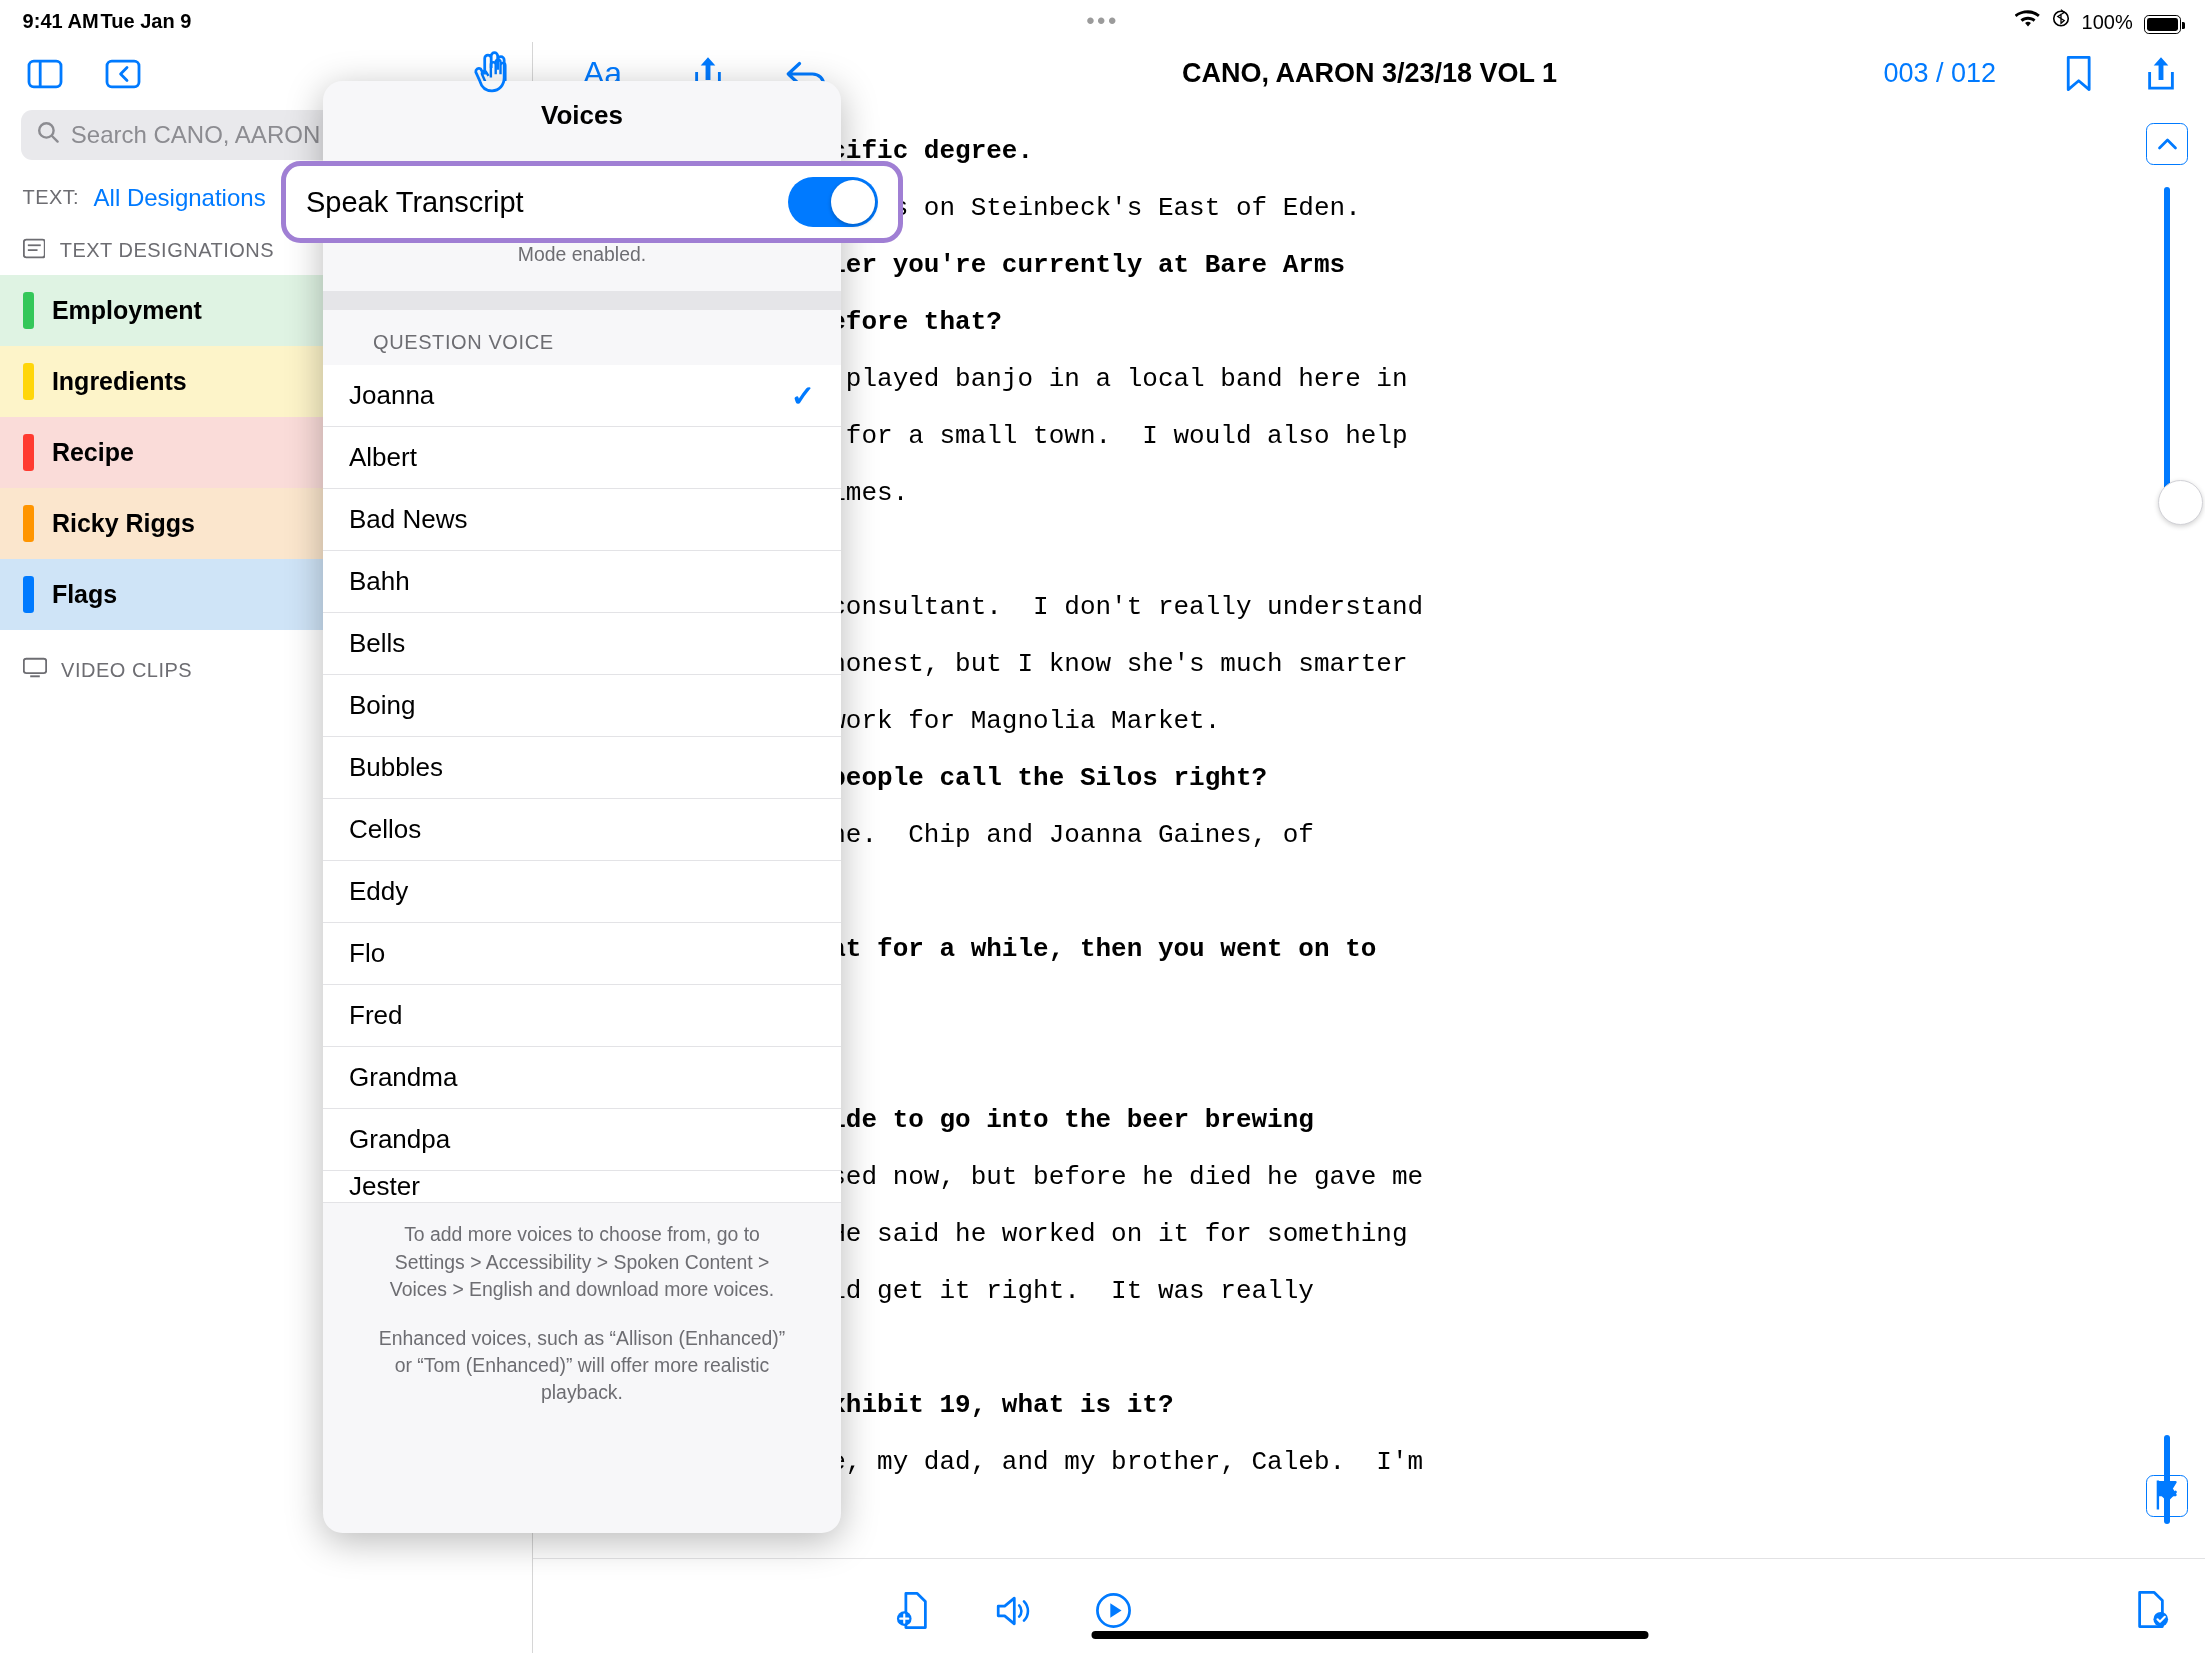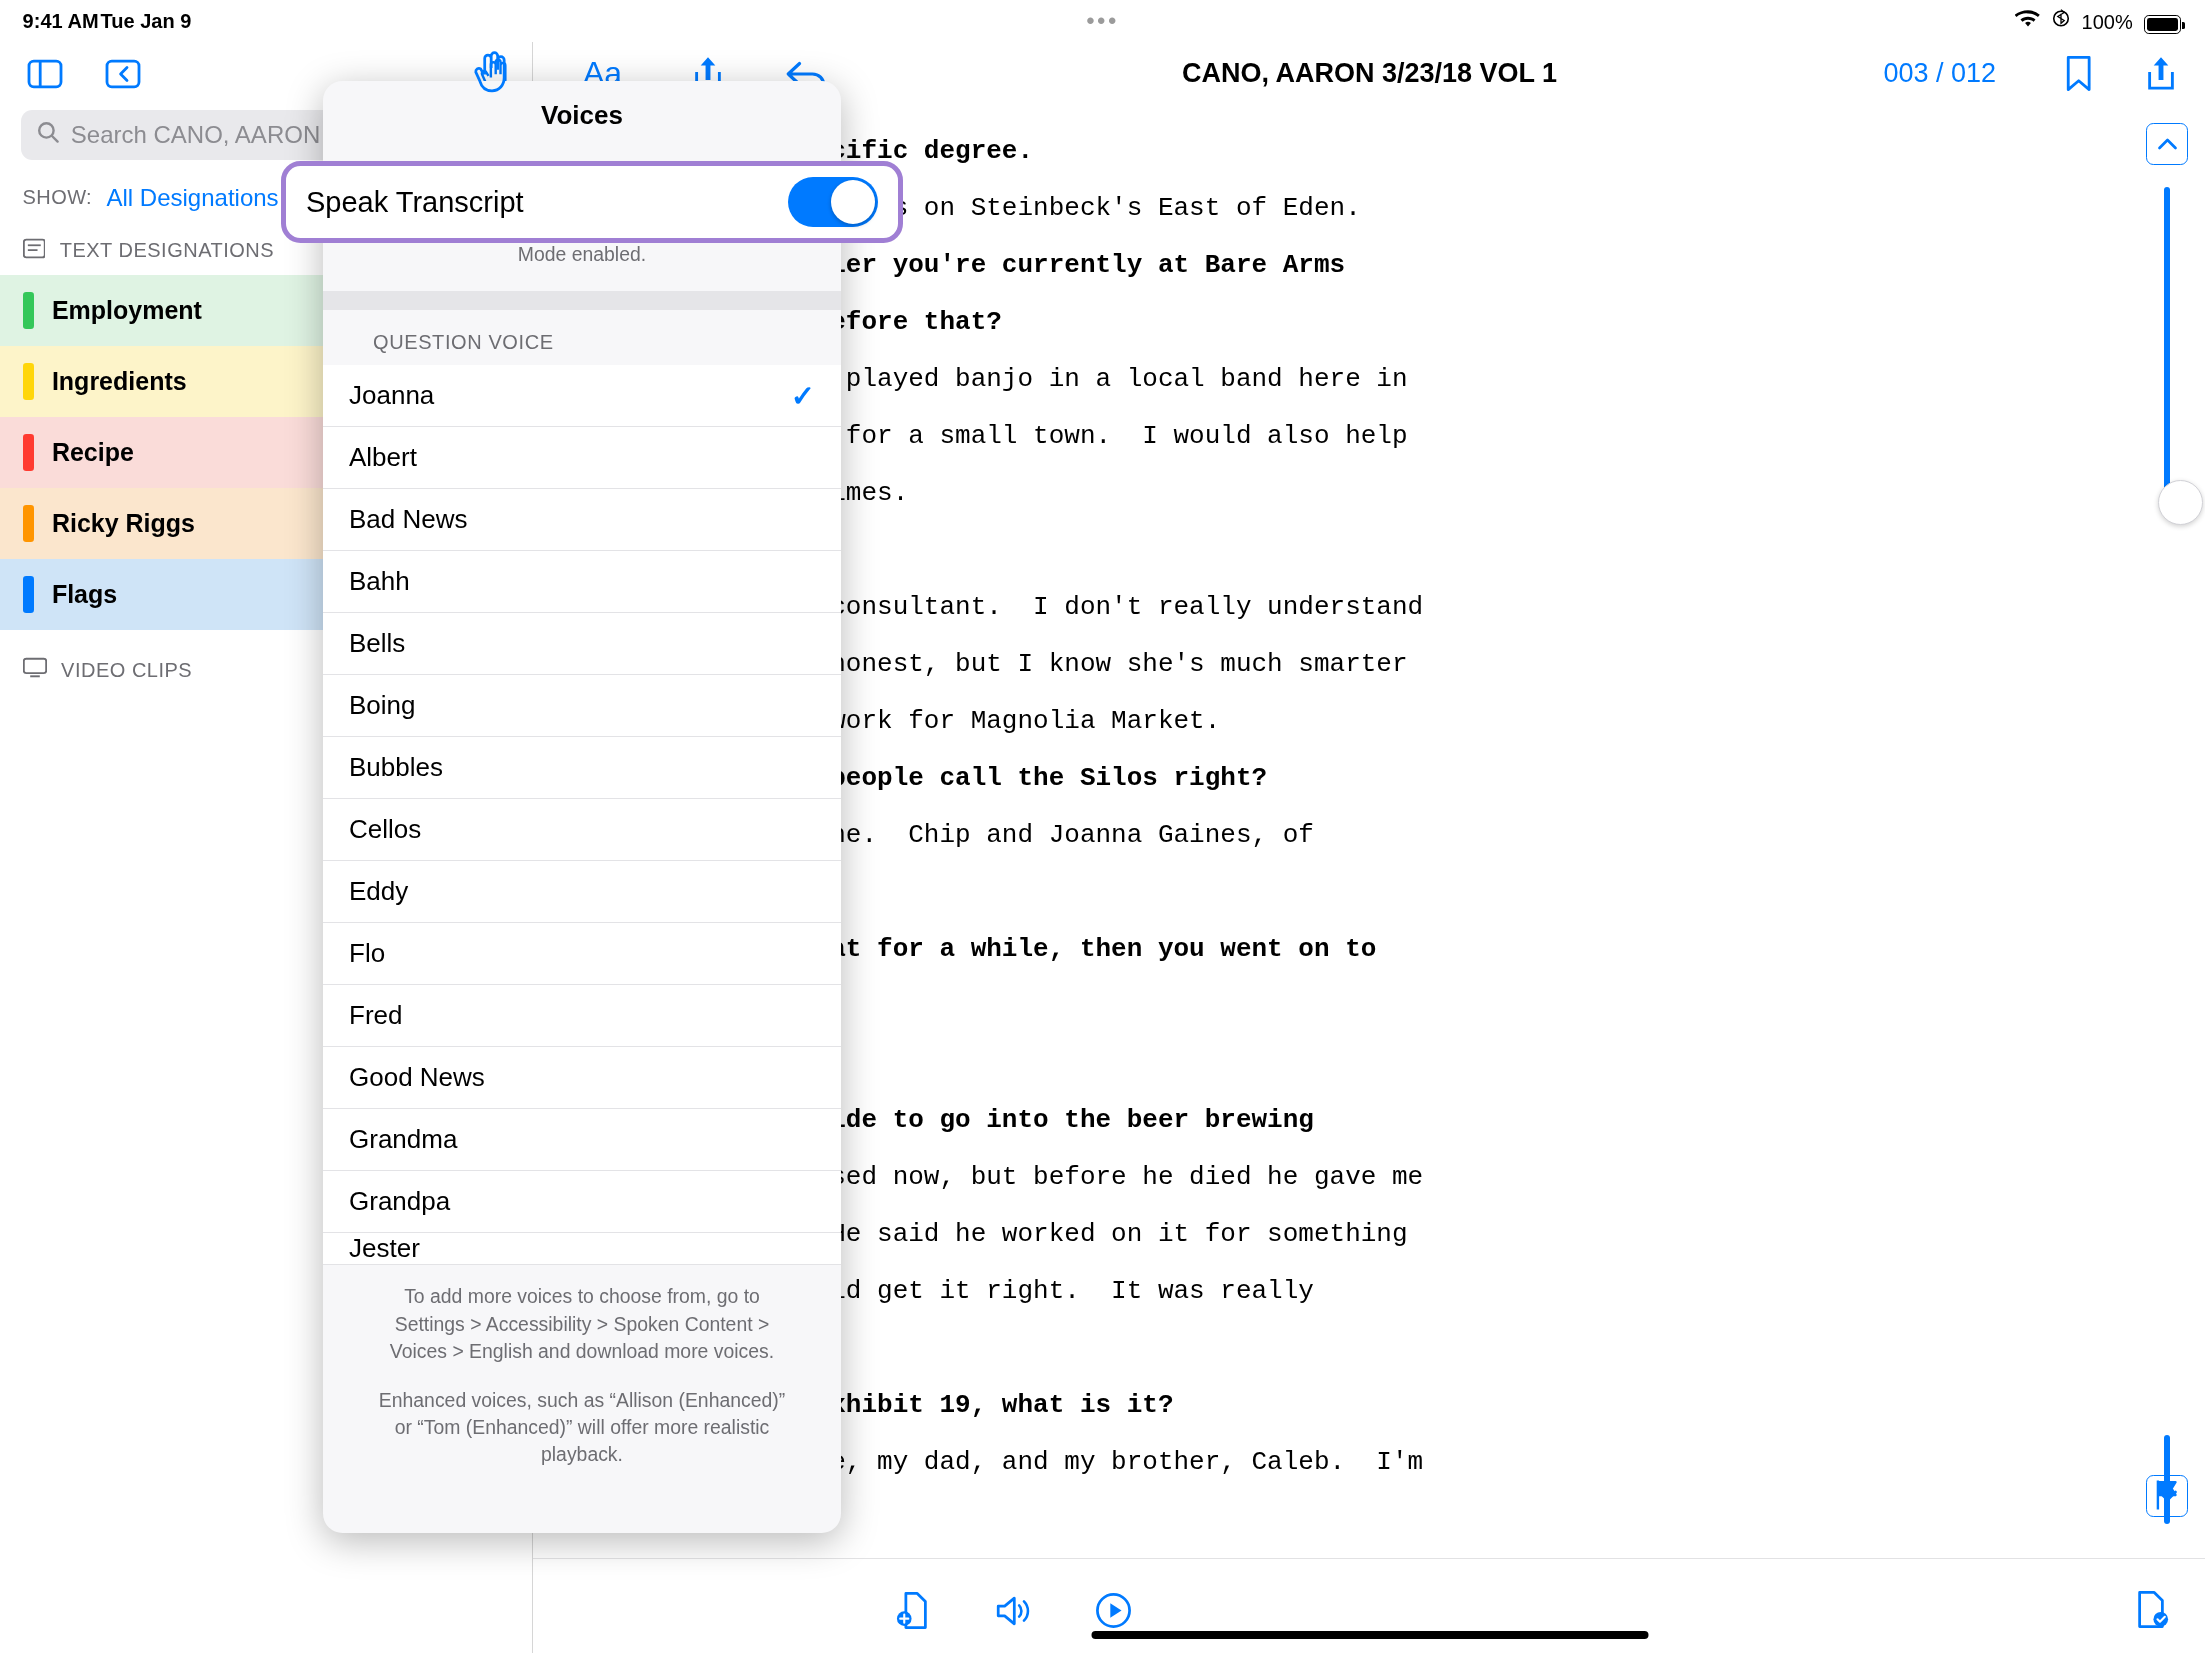--- a/index.html
+++ b/index.html
@@ -183,21 +183,21 @@
           <svg width="24" height="24" viewBox="0 0 30 30">
               <circle cx="13" cy="13" r="9" fill="none" stroke="#8c8c91" stroke-width="3"></circle>
               <line x1="20" y1="20" x2="27" y2="27" stroke="#8c8c91" stroke-width="3" stroke-linecap="round"></line>
             </svg>
         </span>
         <span>Search CANO, AARON 3/23/18 VOL 1</span>
       </div>
     </div>
 
     <div class="show-row">
-      <span class="show-label">SHOW:</span>
+      <span class="show-label">TEXT:</span>
       <span class="show-value">All Designations</span>
     </div>
 
     <div class="section-head">
       <span>
         <svg width="22.6" height="21" viewBox="0 0 28 26">
             <rect x="1" y="2" width="26" height="22" rx="3" fill="none" stroke="#6d6d72" stroke-width="2.4"></rect>
             <line x1="6" y1="9" x2="22" y2="9" stroke="#6d6d72" stroke-width="2.2"></line>
             <line x1="6" y1="15" x2="18" y2="15" stroke="#6d6d72" stroke-width="2.2"></line>
           </svg>
@@ -388,23 +388,20 @@
       <div class="voice-row">
         <span>Eddy</span>
       </div>
       <div class="voice-row">
         <span>Flo</span>
       </div>
       <div class="voice-row">
         <span>Fred</span>
       </div>
       <div class="voice-row">
-        <span>Good News</span>
-      </div>
-      <div class="voice-row">
         <span>Grandma</span>
       </div>
       <div class="voice-row">
         <span>Grandpa</span>
       </div>
       <div class="voice-row" style="height:32px;overflow:hidden;">
         <span>Jester</span>
       </div>
     </div>
 

